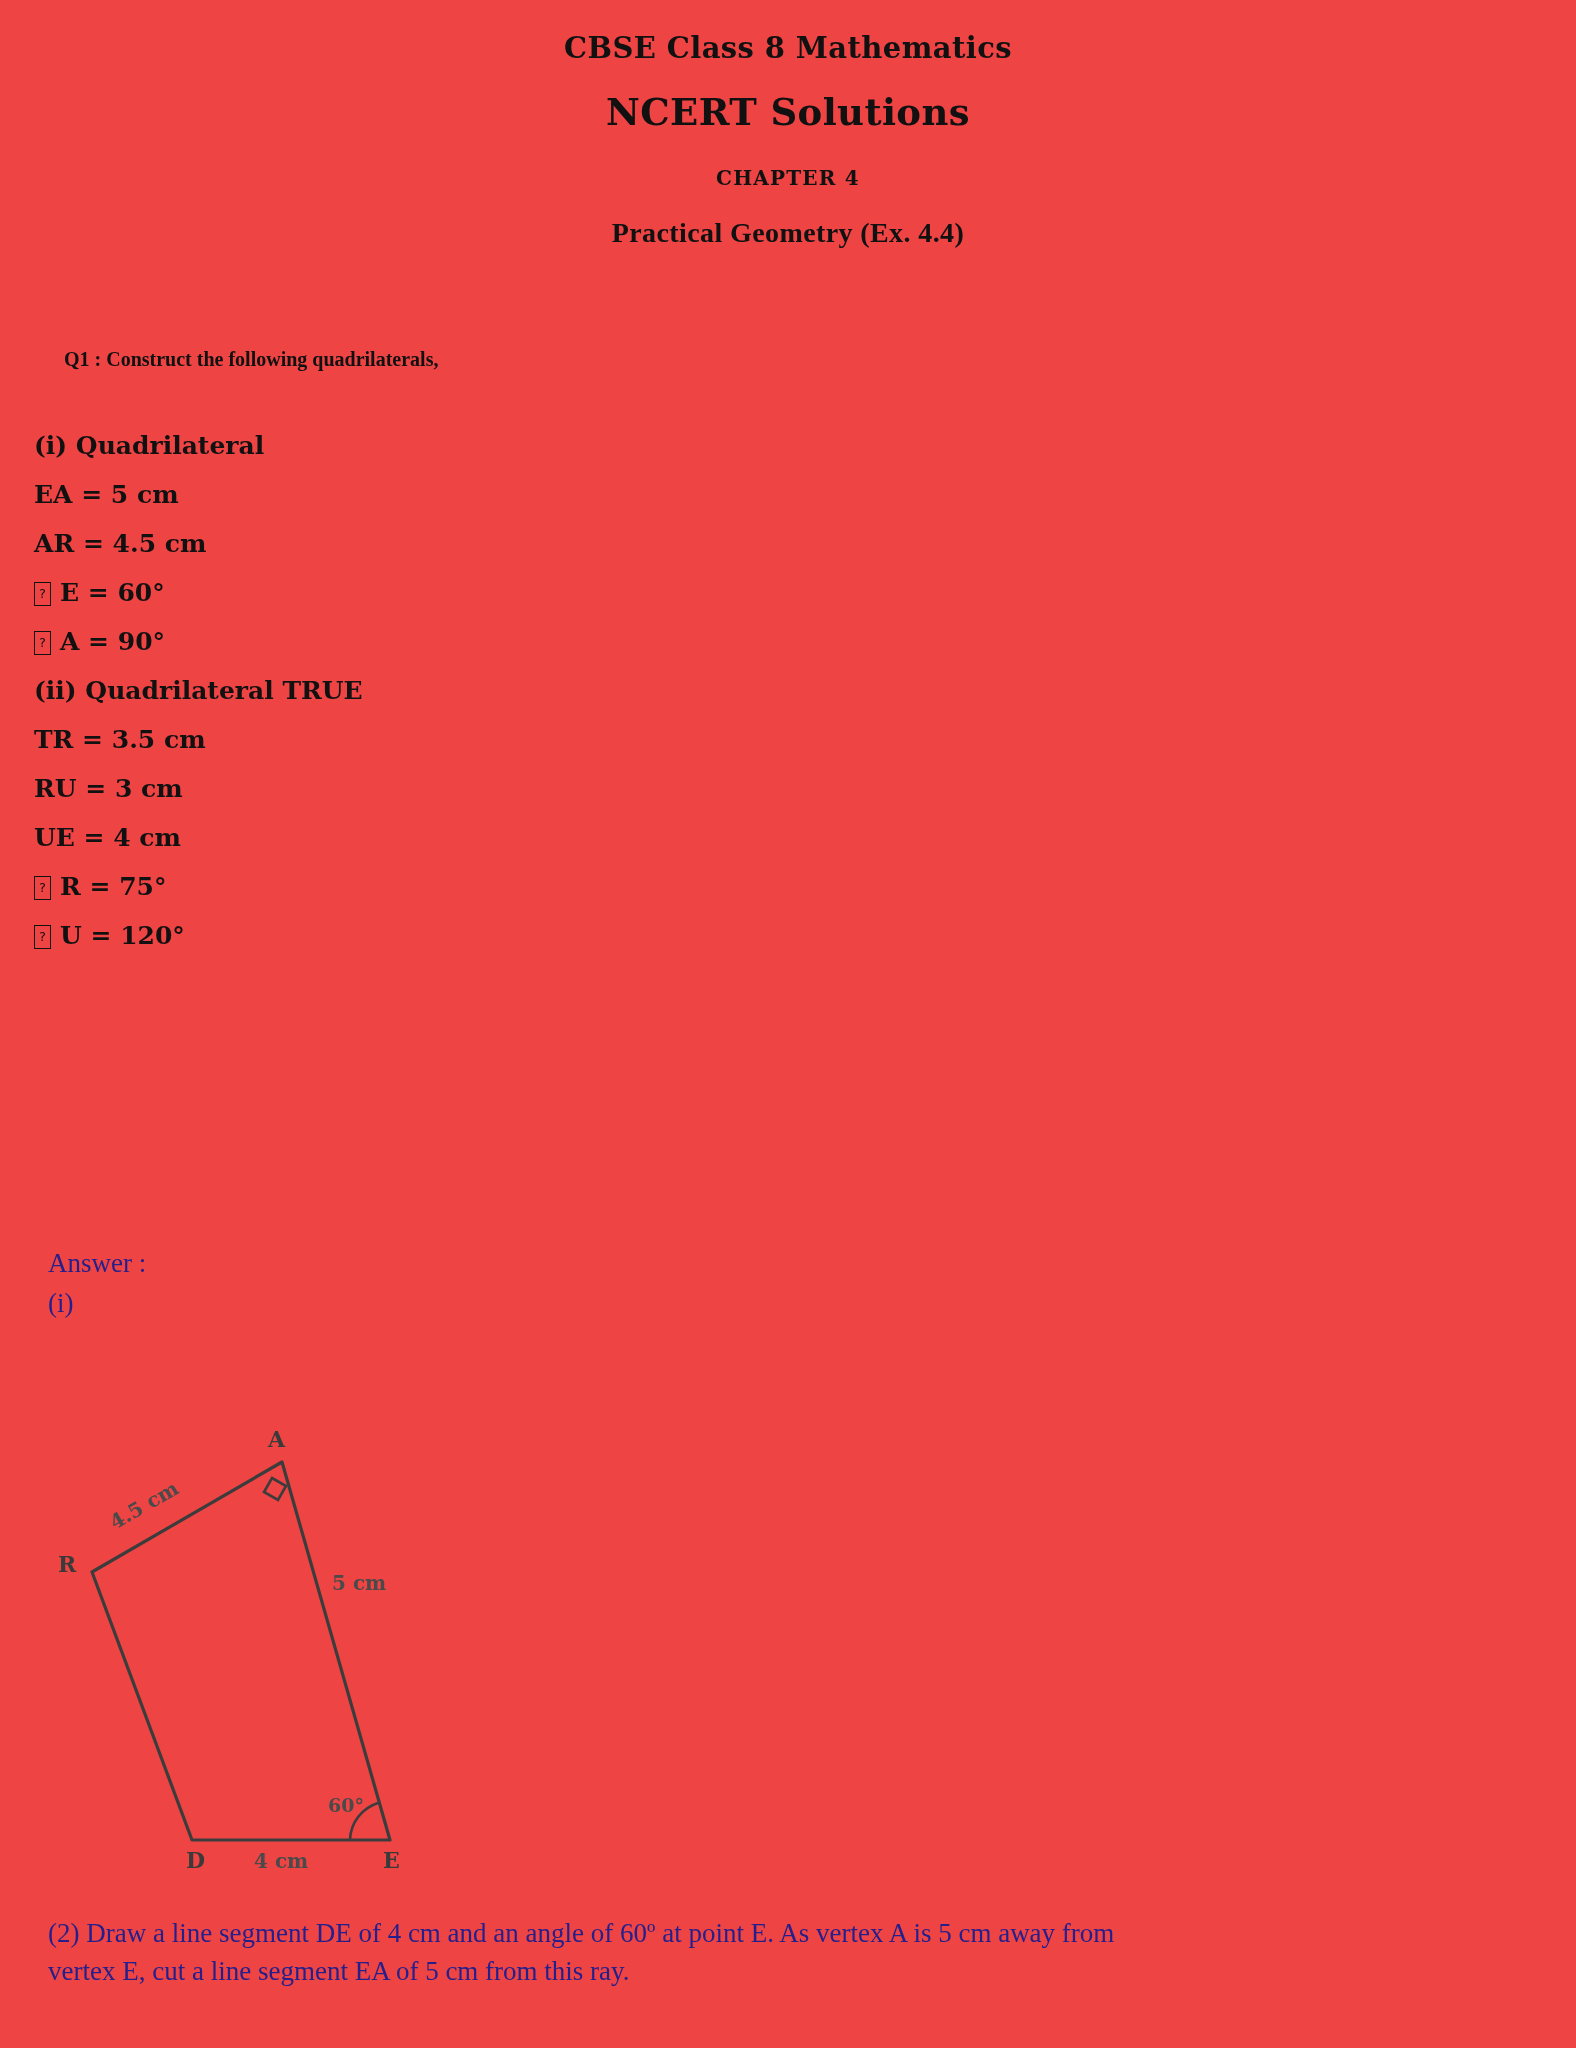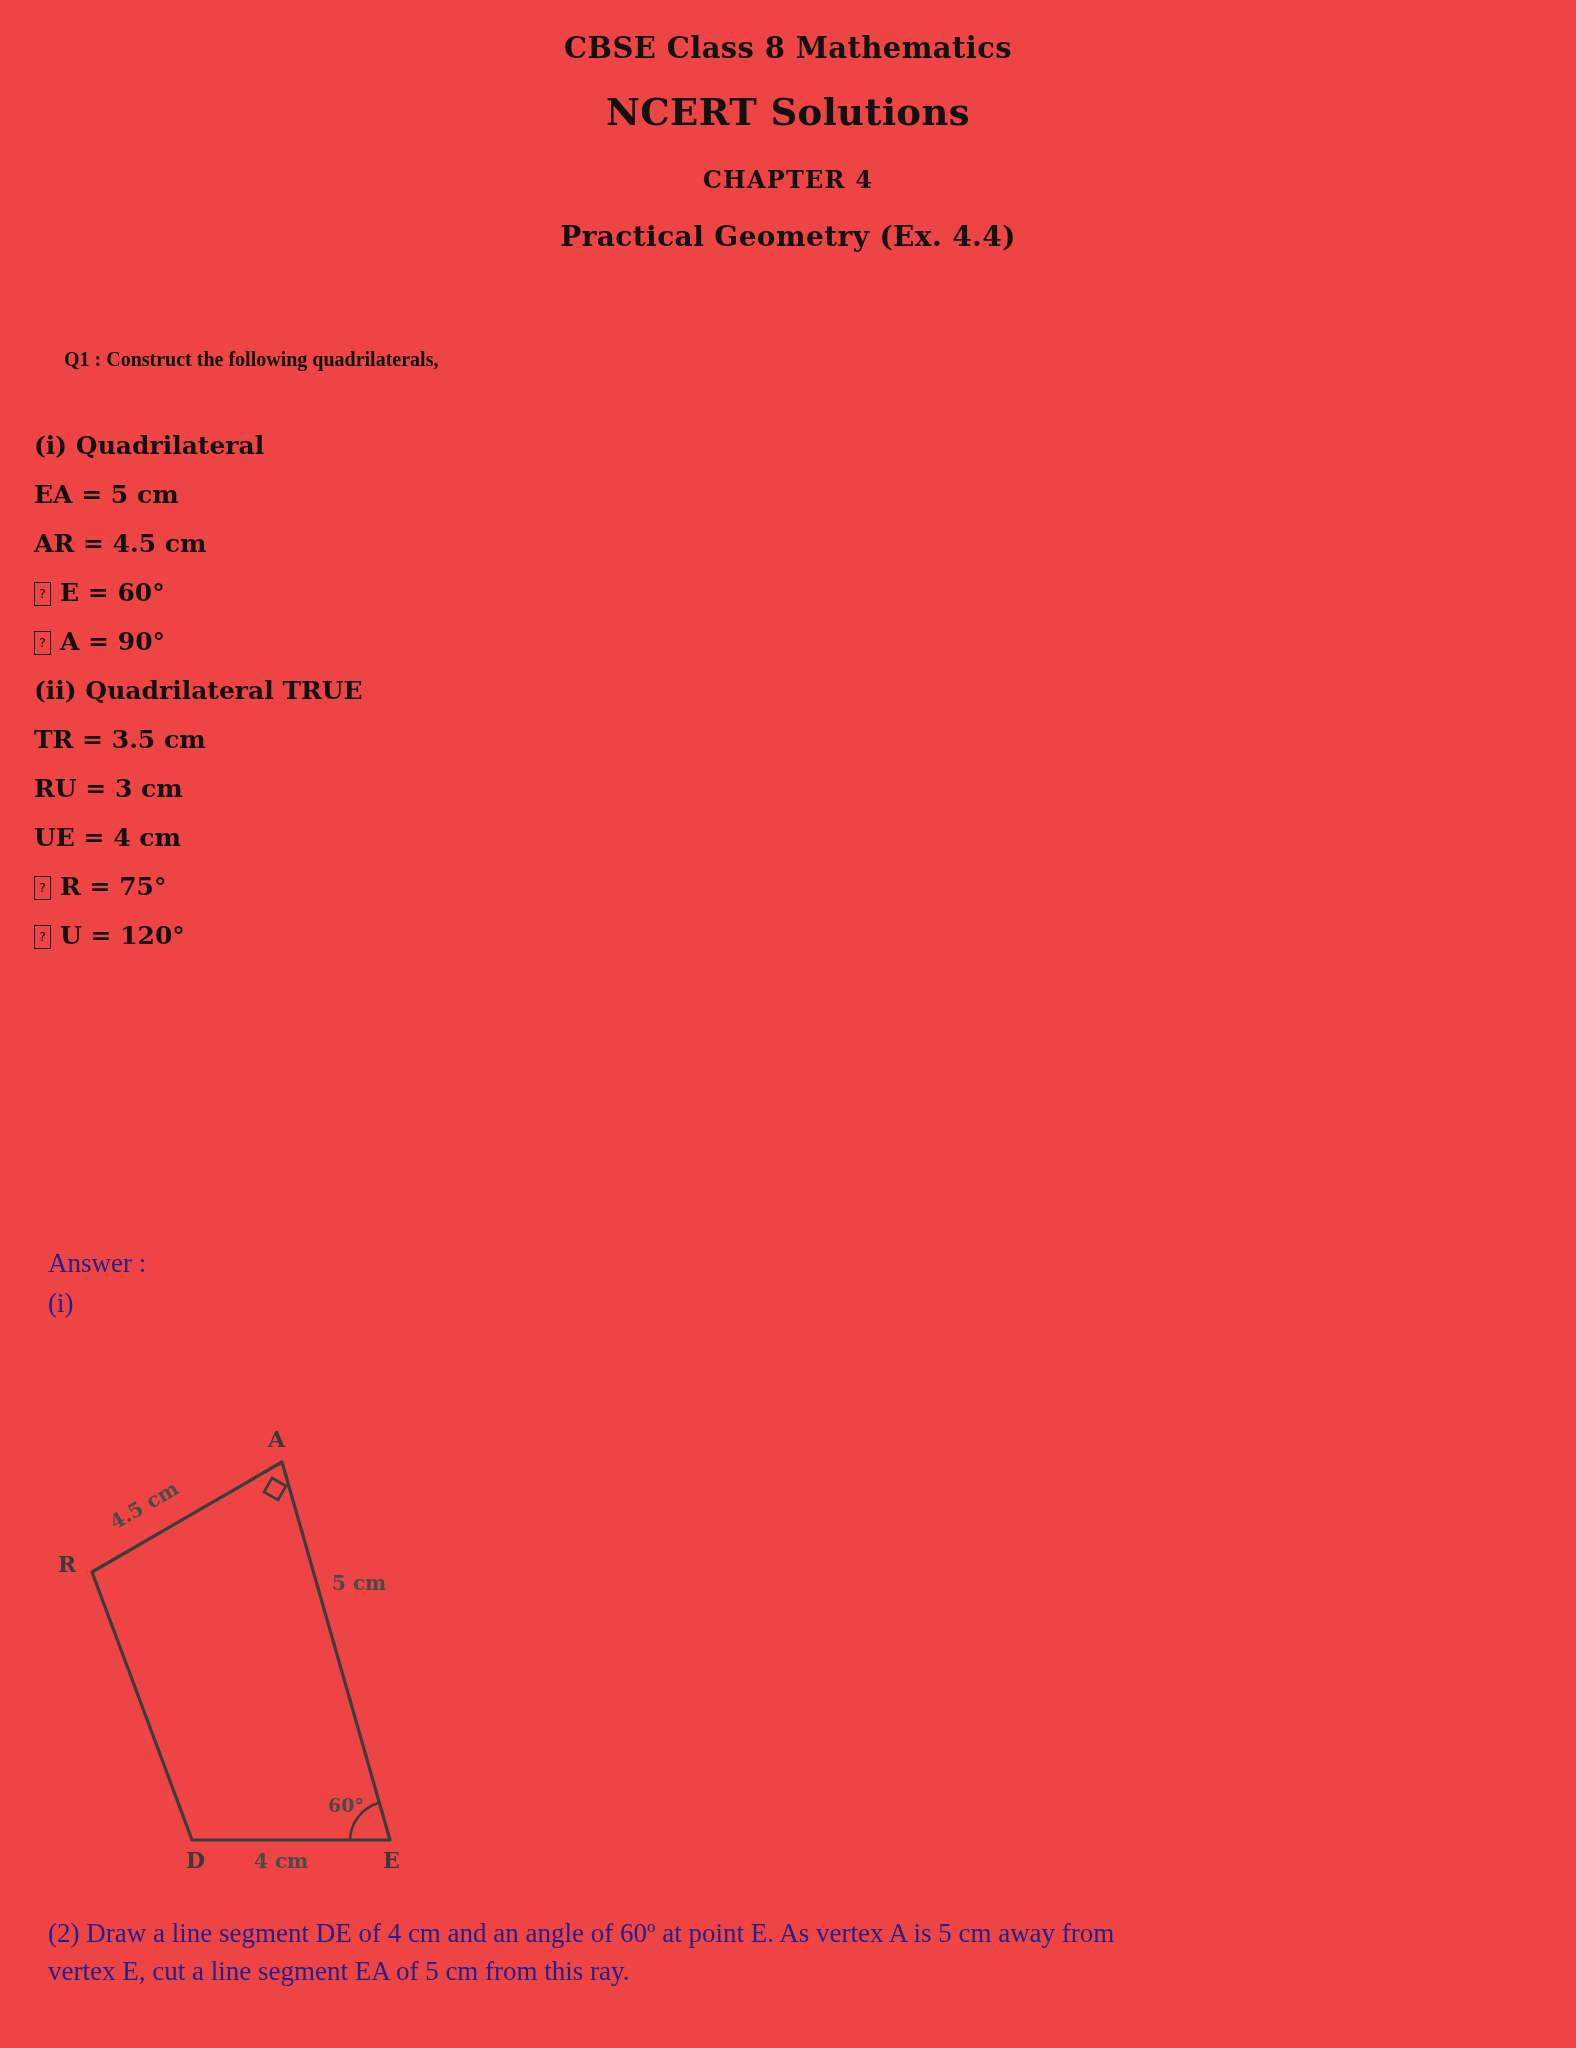--- a/index.html
+++ b/index.html
@@ -32,22 +32,22 @@
   }
   .title-line {
     font-family: "DejaVu Serif", "Liberation Serif", serif;
     font-weight: 700;
     color: #111111;
     letter-spacing: 0.4px;
     line-height: 1;
   }
   .title-1 { font-size: 29px; margin-bottom: 31px; }
   .title-2 { font-size: 37px; margin-bottom: 31px; }
-  .title-3 { font-size: 24px; margin-bottom: 31px; letter-spacing: 1.2px; margin-top: 37px; }
-  .title-4 { font-size: 28px; margin-bottom: 0; }
+  .title-3 { font-size: 20px; margin-bottom: 31px; letter-spacing: 1.2px; margin-top: 37px; }
+  .title-4 { font-size: 28px; margin-bottom: 0; font-family: Liberation Serif, serif; }
 
   
   .q-heading {
     position: absolute;
     left: 64px;
     top: 349px;
     font-family: Liberation Serif, serif;
     font-weight: 700;
     font-size: 20px;
     color: #111111;

